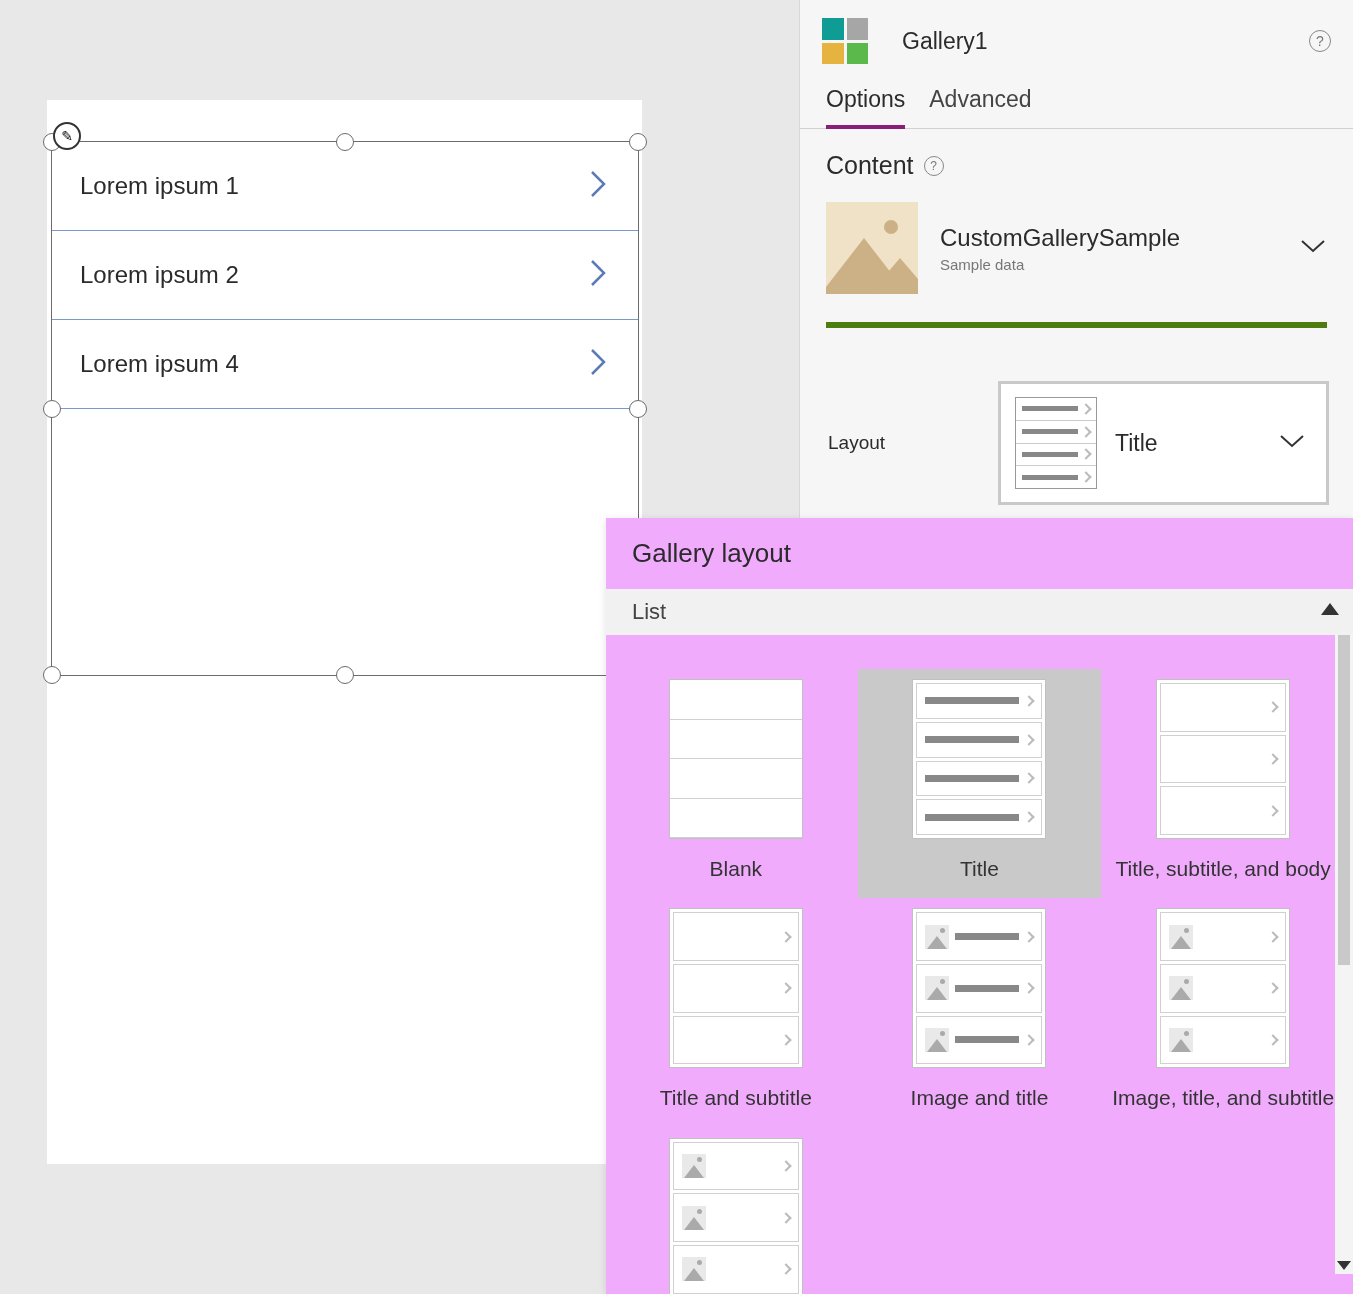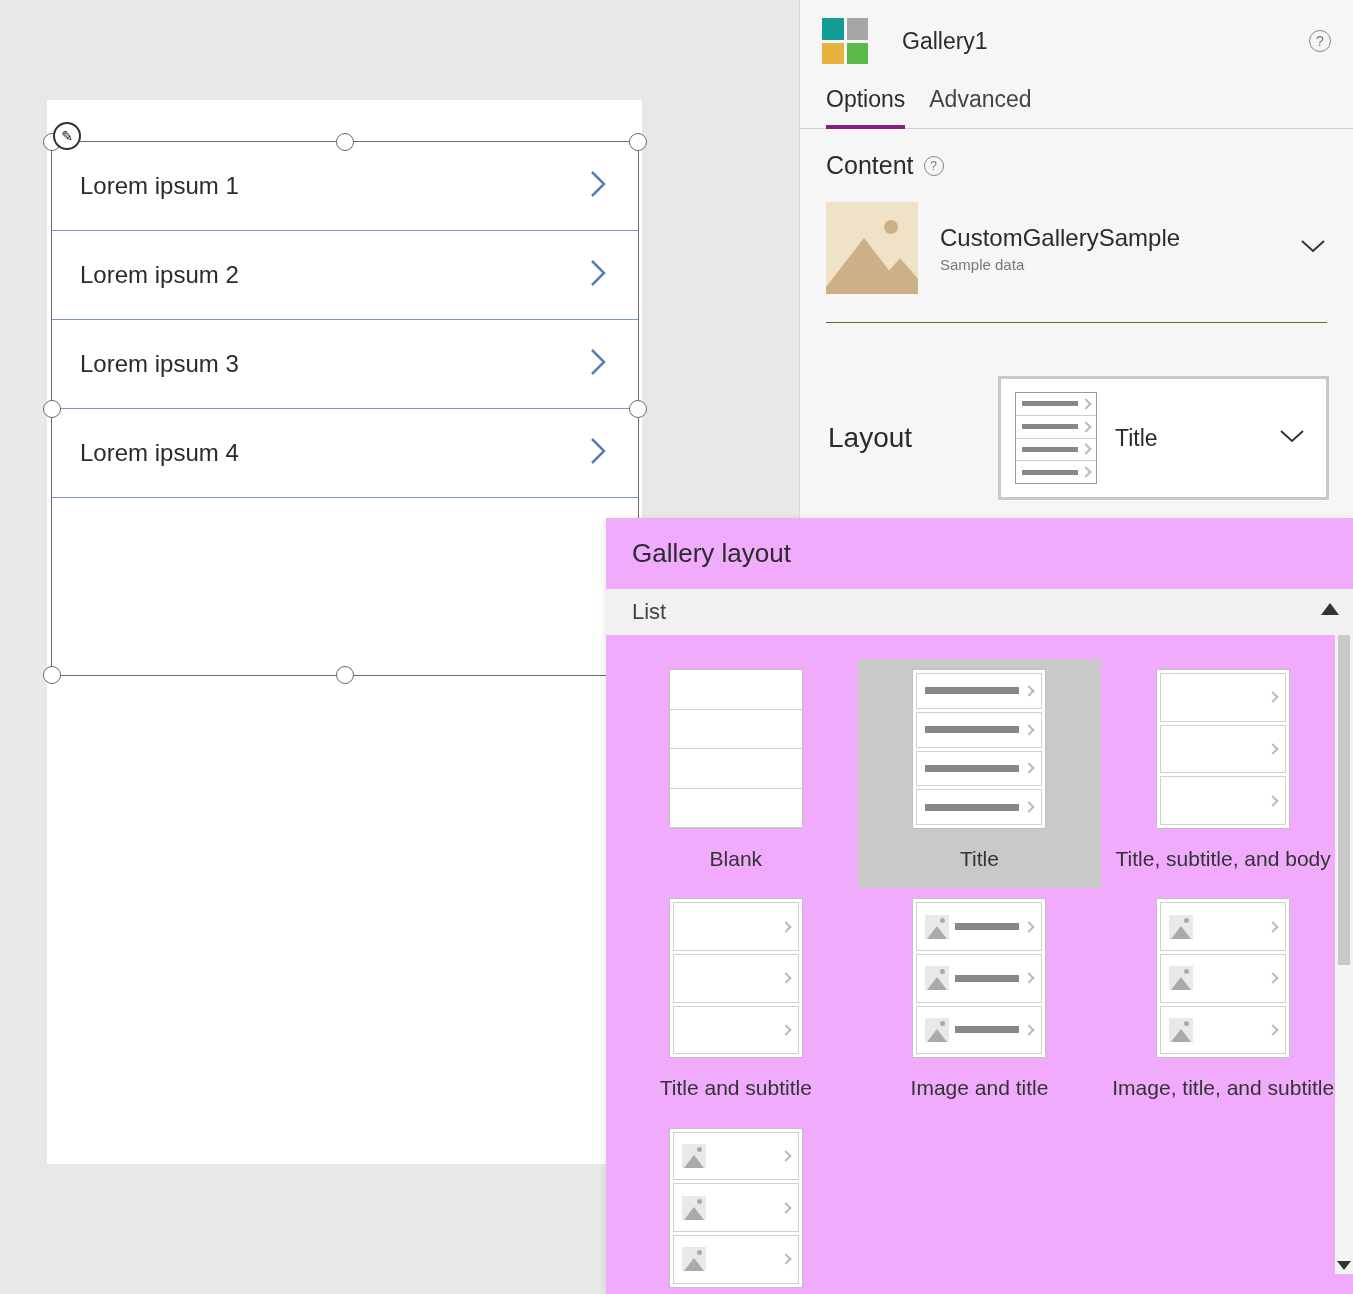--- a/index.html
+++ b/index.html
@@ -139,21 +139,21 @@
     gap: 10px;
   }
   .section-title .help-icon { width: 20px; height: 20px; font-size: 12px; }
 
   .content-row {
     display: flex;
     align-items: center;
     gap: 22px;
     margin-top: 22px;
     padding-bottom: 28px;
-    border-bottom: 1px solid #4d7c0f;
+    border-bottom: 6px solid #4d7c0f;
   }
   .content-thumb {
     width: 92px; height: 92px;
     background: #efe2c7;
     position: relative;
     overflow: hidden;
   }
   .content-thumb .sun {
     position: absolute;
     width: 14px; height: 14px; border-radius: 50%;
@@ -180,21 +180,21 @@
   .content-text .name { font-size: 24px; color: #2b2b2b; }
   .content-text .sub { font-size: 15px; color: #777; margin-top: 4px; }
   .content-chev svg { width: 28px; height: 18px; }
   .content-chev path { stroke: #333; stroke-width: 2; fill: none; }
 
   .layout-row {
     display: flex;
     align-items: center;
     padding: 46px 24px 46px 28px;
   }
-  .layout-row .lbl { font-size: 28px; color: #2b2b2b; flex: 0 0 170px; }
+  .layout-row .lbl { font-size: 19px; color: #2b2b2b; flex: 0 0 170px; }
   .layout-select {
     flex: 1;
     height: 124px;
     border: 3px solid #c9c9c9;
     background: #fff;
     display: flex;
     align-items: center;
     gap: 18px;
     padding: 0 20px 0 14px;
     cursor: pointer;
@@ -256,21 +256,21 @@
     right: 14px;
     top: 14px;
     width: 0; height: 0;
     border-left: 9px solid transparent;
     border-right: 9px solid transparent;
     border-bottom: 12px solid #333;
   }
   .grid {
     flex: 1;
     overflow: hidden;
-    padding: 24px 8px 0 8px;
+    padding: 34px 8px 0 8px;
     display: grid;
     grid-template-columns: repeat(3, 1fr);
     position: relative;
   }
   .cell {
     display: flex;
     flex-direction: column;
     align-items: center;
     padding: 10px 6px 16px 6px;
     cursor: pointer;
@@ -392,26 +392,20 @@
             <path d="M4 4 L16 16 L4 28"></path>
           </svg></span>
     </div>
     <div class="gallery-row">
       <span class="txt">Lorem ipsum 2</span>
       <span class="chev"><svg viewBox="0 0 22 32">
             <path d="M4 4 L16 16 L4 28"></path>
           </svg></span>
     </div>
     <div class="gallery-row">
-      <span class="txt">Lorem ipsum 3</span>
-      <span class="chev"><svg viewBox="0 0 22 32">
-            <path d="M4 4 L16 16 L4 28"></path>
-          </svg></span>
-    </div>
-    <div class="gallery-row">
       <span class="txt">Lorem ipsum 4</span>
       <span class="chev"><svg viewBox="0 0 22 32">
             <path d="M4 4 L16 16 L4 28"></path>
           </svg></span>
     </div>
   </div>
   <div class="edit-badge">✎</div>
 </div>
 
 <div class="panel">

